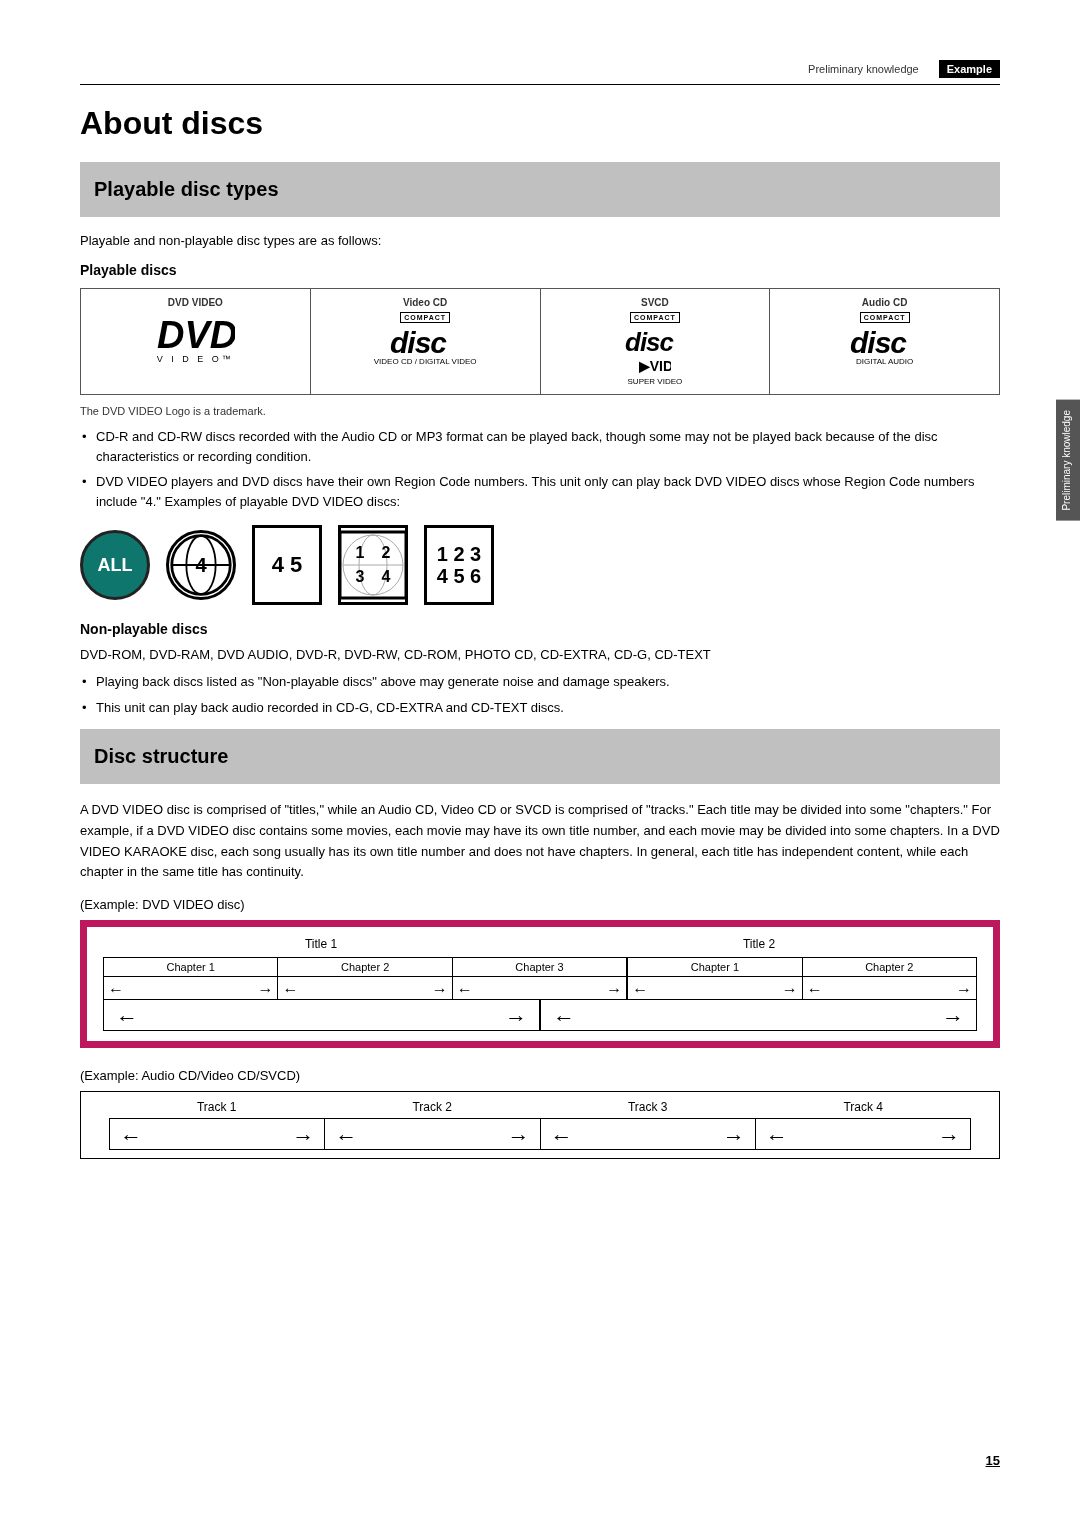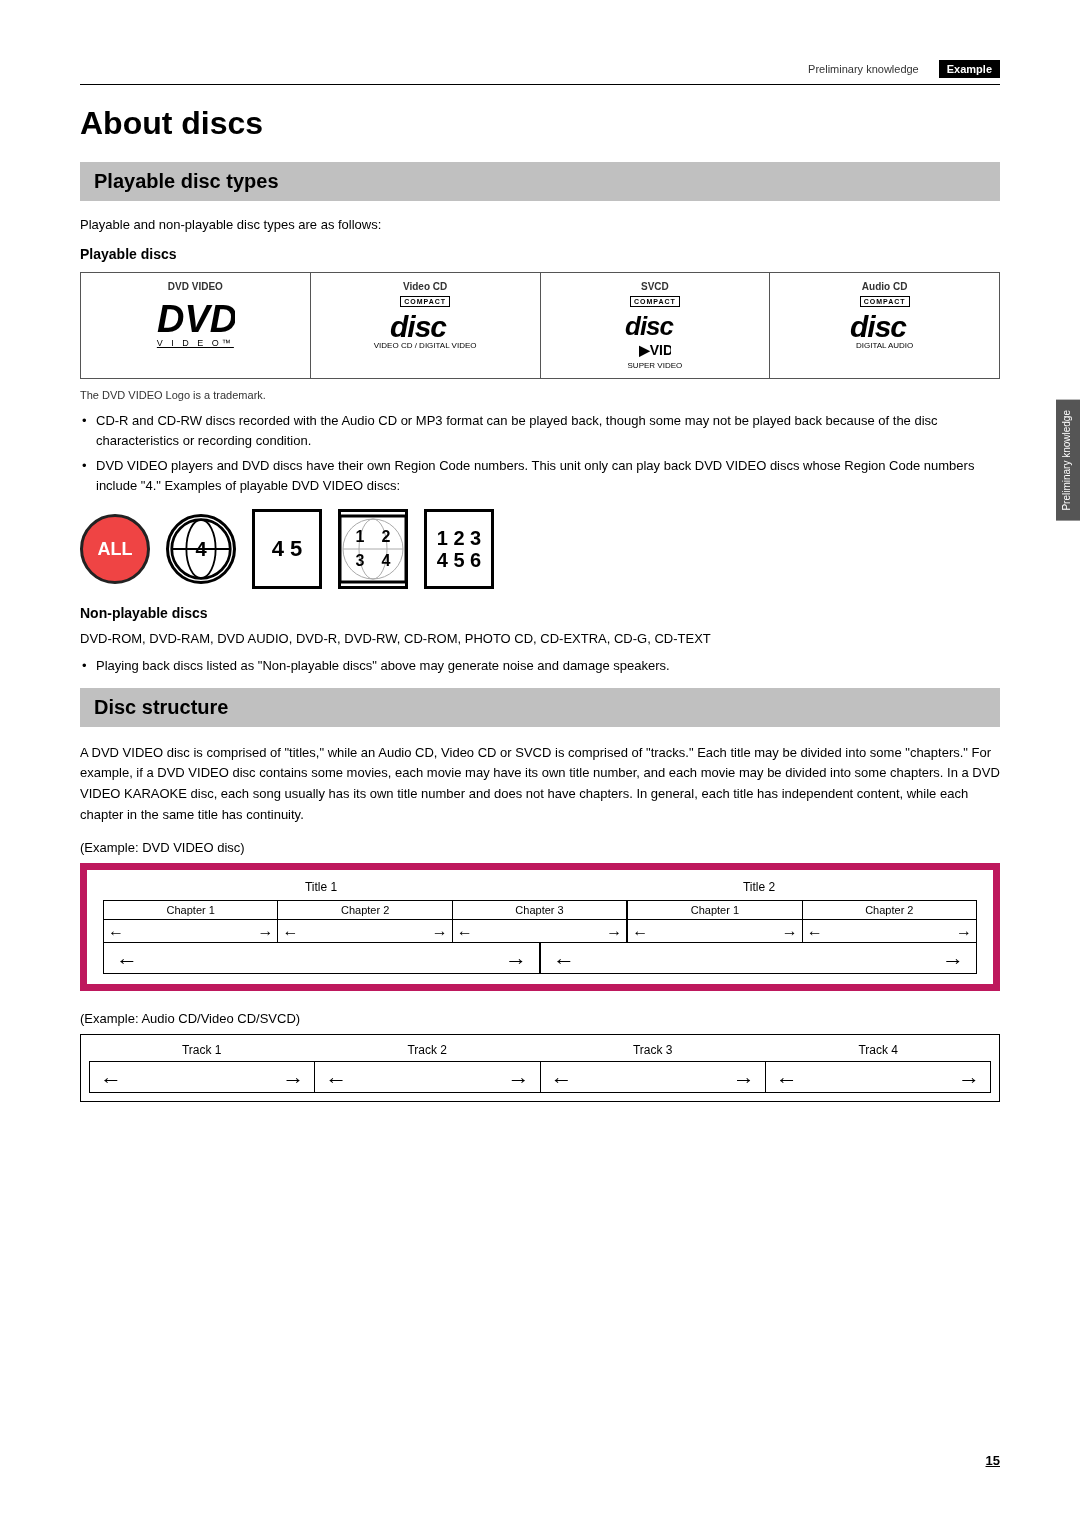--- a/index.html
+++ b/index.html
@@ -76,21 +76,21 @@
     .main-title {
       font-size: 32px;
       font-weight: bold;
       margin-bottom: 20px;
       color: #000;
     }
 
     
     .section-heading {
       background: #c0c0c0;
-      padding: 8px 14px;
+      padding: 16px 14px;
       font-size: 20px;
       font-weight: bold;
       margin-bottom: 16px;
       color: #000;
     }
 
     
     .subsection-heading {
       font-size: 14px;
       font-weight: bold;
@@ -238,21 +238,21 @@
     </div>
 
     <p class="intro-text">Playable and non-playable disc types are as follows:</p>
 
     <div class="subsection-heading">Playable discs</div>
 
     <div class="disc-table">
 
       <div class="disc-cell">
         <div class="disc-cell-label">DVD VIDEO</div>
-        <div style="display:flex;flex-direction:column;align-items:center;text-decoration:underline;">
+        <div style="display:flex;flex-direction:column;align-items:center;">
           <svg width="80" height="42" viewBox="0 0 80 42">
             <text x="2" y="36" font-family="Arial Black, Arial" font-weight="900" font-style="italic" font-size="38" fill="#000">DVD</text>
           </svg>
           <span style="font-size:9px;letter-spacing:3px;">V I D E O™</span>
         </div>
       </div>
 
       <div class="disc-cell">
         <div class="disc-cell-label">Video CD</div>
         <div class="video-cd-icon">
@@ -294,21 +294,21 @@
 
     <p class="trademark-text">The DVD VIDEO Logo is a trademark.</p>
 
     <ul class="bullet-list">
       <li>CD-R and CD-RW discs recorded with the Audio CD or MP3 format can be played back, though some may not be played back because of the disc characteristics or recording condition.</li>
       <li>DVD VIDEO players and DVD discs have their own Region Code numbers. This unit only can play back DVD VIDEO discs whose Region Code numbers include "4." Examples of playable DVD VIDEO discs:</li>
     </ul>
 
     <div class="region-icons">
 
-      <div style="width:70px;height:70px;border-radius:50%;background:#ef4444;display:flex;align-items:center;justify-content:center;color:#fff;font-size:18px;font-weight:900;border:3px solid #222;">ALL</div>
+      <div style="width:70px;height:70px;border-radius:50%;background:#0f766e;display:flex;align-items:center;justify-content:center;color:#fff;font-size:18px;font-weight:900;border:3px solid #222;">ALL</div>
 
       <div style="width:70px;height:70px;border-radius:50%;border:3px solid #000;display:flex;align-items:center;justify-content:center;font-size:28px;font-weight:bold;position:relative;overflow:hidden;">
         <svg width="70" height="70" viewBox="0 0 70 70">
           <circle cx="35" cy="35" r="32" fill="none" stroke="#000" stroke-width="3"></circle>
           <ellipse cx="35" cy="35" rx="16" ry="32" fill="none" stroke="#000" stroke-width="2"></ellipse>
           <line x1="3" y1="35" x2="67" y2="35" stroke="#000" stroke-width="2"></line>
           <text x="35" y="43" text-anchor="middle" font-size="22" font-weight="bold" fill="#000">4</text>
         </svg>
       </div>
 
@@ -334,20 +334,21 @@
         <span style="font-size:20px;line-height:1.1;">1 2 3</span>
         <span style="font-size:20px;line-height:1.1;">4 5 6</span>
       </div>
     </div>
 
     <div class="subsection-heading">Non-playable discs</div>
     <p class="nonplayable-list">DVD-ROM, DVD-RAM, DVD AUDIO, DVD-R, DVD-RW, CD-ROM, PHOTO CD, CD-EXTRA, CD-G, CD-TEXT</p>
 
     <ul class="bullet-list">
       <li>Playing back discs listed as "Non-playable discs" above may generate noise and damage speakers.</li>
+      <li>This unit can play back audio recorded in CD-G, CD-EXTRA and CD-TEXT discs.</li>
     </ul>
   </div>
 
   <div style="margin-top:10px;">
     <div class="section-heading">
       <span>Disc structure</span>
     </div>
 
     <p class="structure-body">A DVD VIDEO disc is comprised of "titles," while an Audio CD, Video CD or SVCD is comprised of "tracks." Each title may be divided into some "chapters." For example, if a DVD VIDEO disc contains some movies, each movie may have its own title number, and each movie may be divided into some chapters. In a DVD VIDEO KARAOKE disc, each song usually has its own title number and does not have chapters. In general, each title has independent content, while each chapter in the same title has continuity.</p>
 
@@ -399,21 +400,21 @@
         </div>
         <div style="flex:1;display:flex;justify-content:space-between;align-items:center;padding:2px 12px;">
           <span>←</span>
             <span>→</span>
         </div>
       </div>
     </div>
 
     <p class="example-label">(Example: Audio CD/Video CD/SVCD)</p>
 
-    <div style="border:1px solid #000;padding:8px 8px;margin-bottom:20px;">
+    <div style="border:1px solid #000;padding:8px 28px;margin-bottom:20px;">
 
       <div style="display:flex;font-size:12px;margin-bottom:4px;">
         <div style="flex:1;text-align:center;">Track 1</div>
         <div style="flex:1;text-align:center;">Track 2</div>
         <div style="flex:1;text-align:center;">Track 3</div>
         <div style="flex:1;text-align:center;">Track 4</div>
       </div>
 
       <div style="display:flex;border:1px solid #000;font-size:22px;">
         <div style="flex:1;border-right:1px solid #000;display:flex;justify-content:space-between;align-items:center;padding:2px 10px;">

